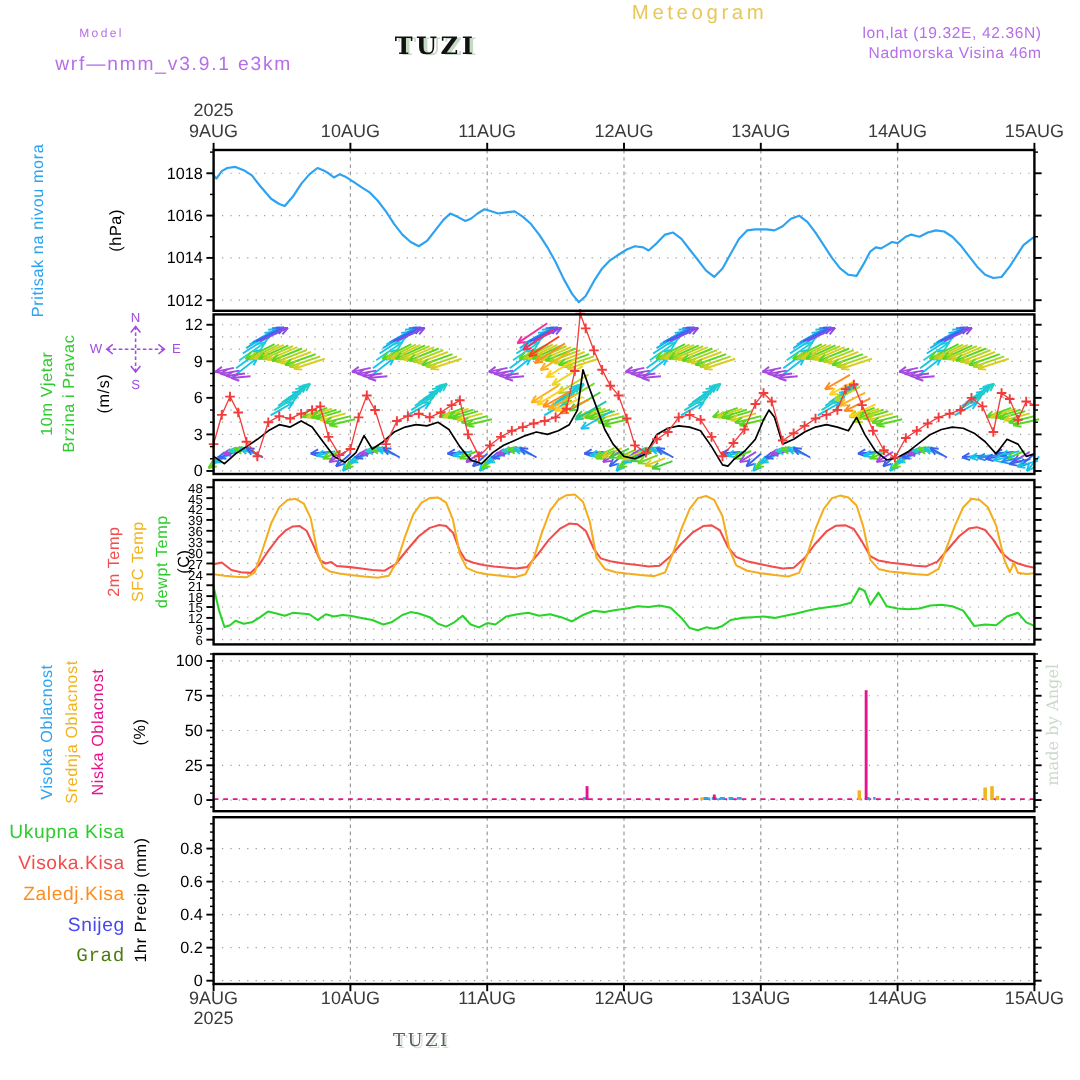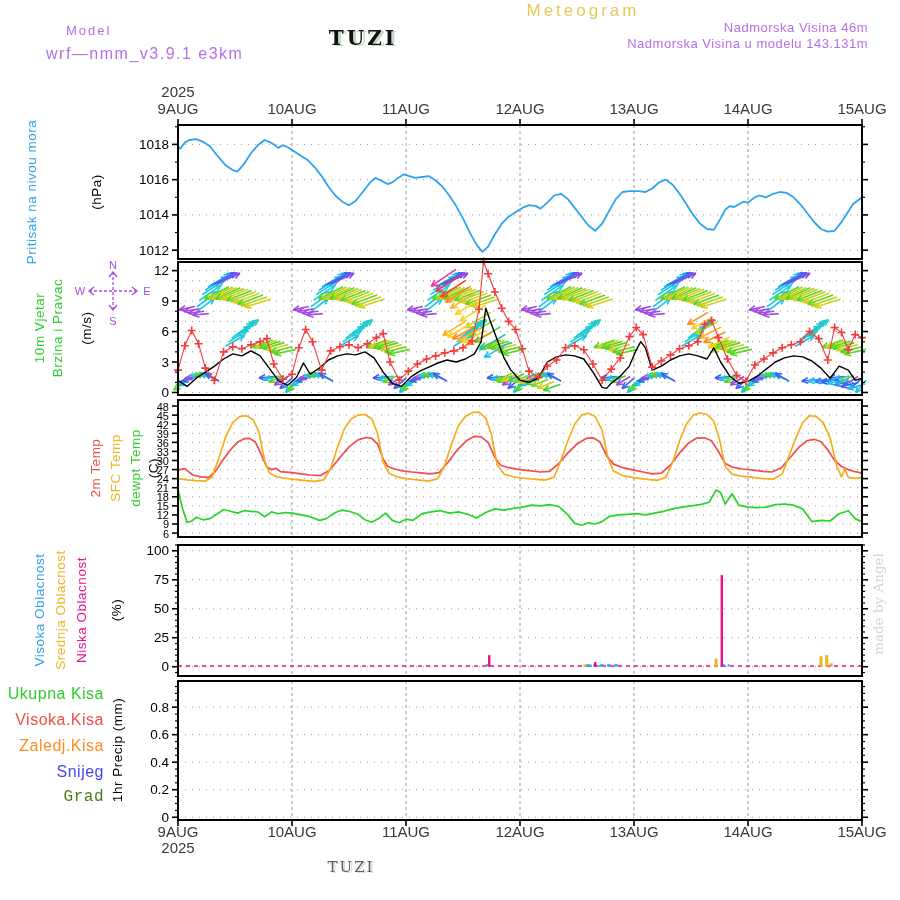--- a/index.html
+++ b/index.html
@@ -4,21 +4,21 @@
 <style>
   html,body{margin:0;padding:0;}
   body{width:900px;height:900px;position:relative;background:#ffffff;
        font-family:"Liberation Sans",sans-serif;overflow:hidden;}
   #chart{position:absolute;left:0;top:0;}
   .abs{position:absolute;white-space:nowrap;}
   .ctr{transform:translateX(-50%);}
   .vlabel{position:absolute;white-space:nowrap;transform:translate(-50%,-50%) rotate(-90deg);}
   .meteo{color:#e8c75a;font-size:17px;letter-spacing:3px;}
   .purple{color:#b76ee8;}
-  .model-label{font-size:13px;letter-spacing:2px;}
+  .model-label{font-size:10px;letter-spacing:2px;}
   .model-name{font-size:16px;letter-spacing:1.5px;}
   .hdr-right{text-align:right;font-size:13px;letter-spacing:0.5px;line-height:16px;}
   .station{font-family:"DejaVu Serif",serif;font-size:20px;font-weight:bold;letter-spacing:3px;
            color:#111;text-shadow:3px 1px 0 #c6d8c6;}
   .station-b{font-family:"DejaVu Serif",serif;font-size:15px;letter-spacing:2px;color:#5c5c5c;
            text-shadow:2px 1px 0 #d4e0d4;}
   .t-blue{color:#2da3f0;}  .t-green{color:#2ecc2e;}  .t-red{color:#f24c4c;}
   .t-orange{color:#f0b41e;} .t-magenta{color:#e8128c;} .t-black{color:#000;}
   .t-dorange{color:#ff8c1e;} .t-iblue{color:#4747ee;} .t-cyan{color:#4d7c0f;font-family:Liberation Mono, monospace;}
   .axtitle{font-size:13.5px;letter-spacing:0.5px;}
@@ -1529,22 +1529,22 @@
       <text x="178" y="97" text-anchor="middle" fill="#3a3a3a" font-size="15" font-family="&quot;Liberation Sans&quot;,sans-serif">2025</text>
       <text x="178" y="853" text-anchor="middle" fill="#3a3a3a" font-size="15" font-family="&quot;Liberation Sans&quot;,sans-serif">2025</text>
     </g>
   </svg>
 
 <div class="abs ctr meteo" style="left:583px;top:1px;">Meteogram</div>
 <div class="abs purple model-label" style="left:66px;top:23px;">Model</div>
 <div class="abs purple model-name" style="left:46px;top:45px;">wrf—nmm_v3.9.1 e3km</div>
 <div class="abs ctr station" style="left:363px;top:26px;">TUZI</div>
 <div class="abs purple hdr-right" style="right:32px;top:20px;">
+  <div>lon,lat (19.32E, 42.36N)</div>
   <div>Nadmorska Visina 46m</div>
-  <div>Nadmorska Visina u modelu 143.131m</div>
 </div>
 
 <div class="vlabel axtitle t-blue" style="left:31px;top:192px;">Pritisak na nivou mora</div>
 <div class="vlabel axtitle t-black" style="left:96px;top:192px;">(hPa)</div>
 
 <div class="vlabel axtitle t-green" style="left:39px;top:328px;">10m Vjetar</div>
 <div class="vlabel axtitle t-green" style="left:57px;top:328px;">Brzina i Pravac</div>
 <div class="vlabel axtitle t-black" style="left:86px;top:328px;">(m/s)</div>
 <div class="compass" style="left:113px;top:265px;">N</div>
 <div class="compass" style="left:147px;top:291px;">E</div>

